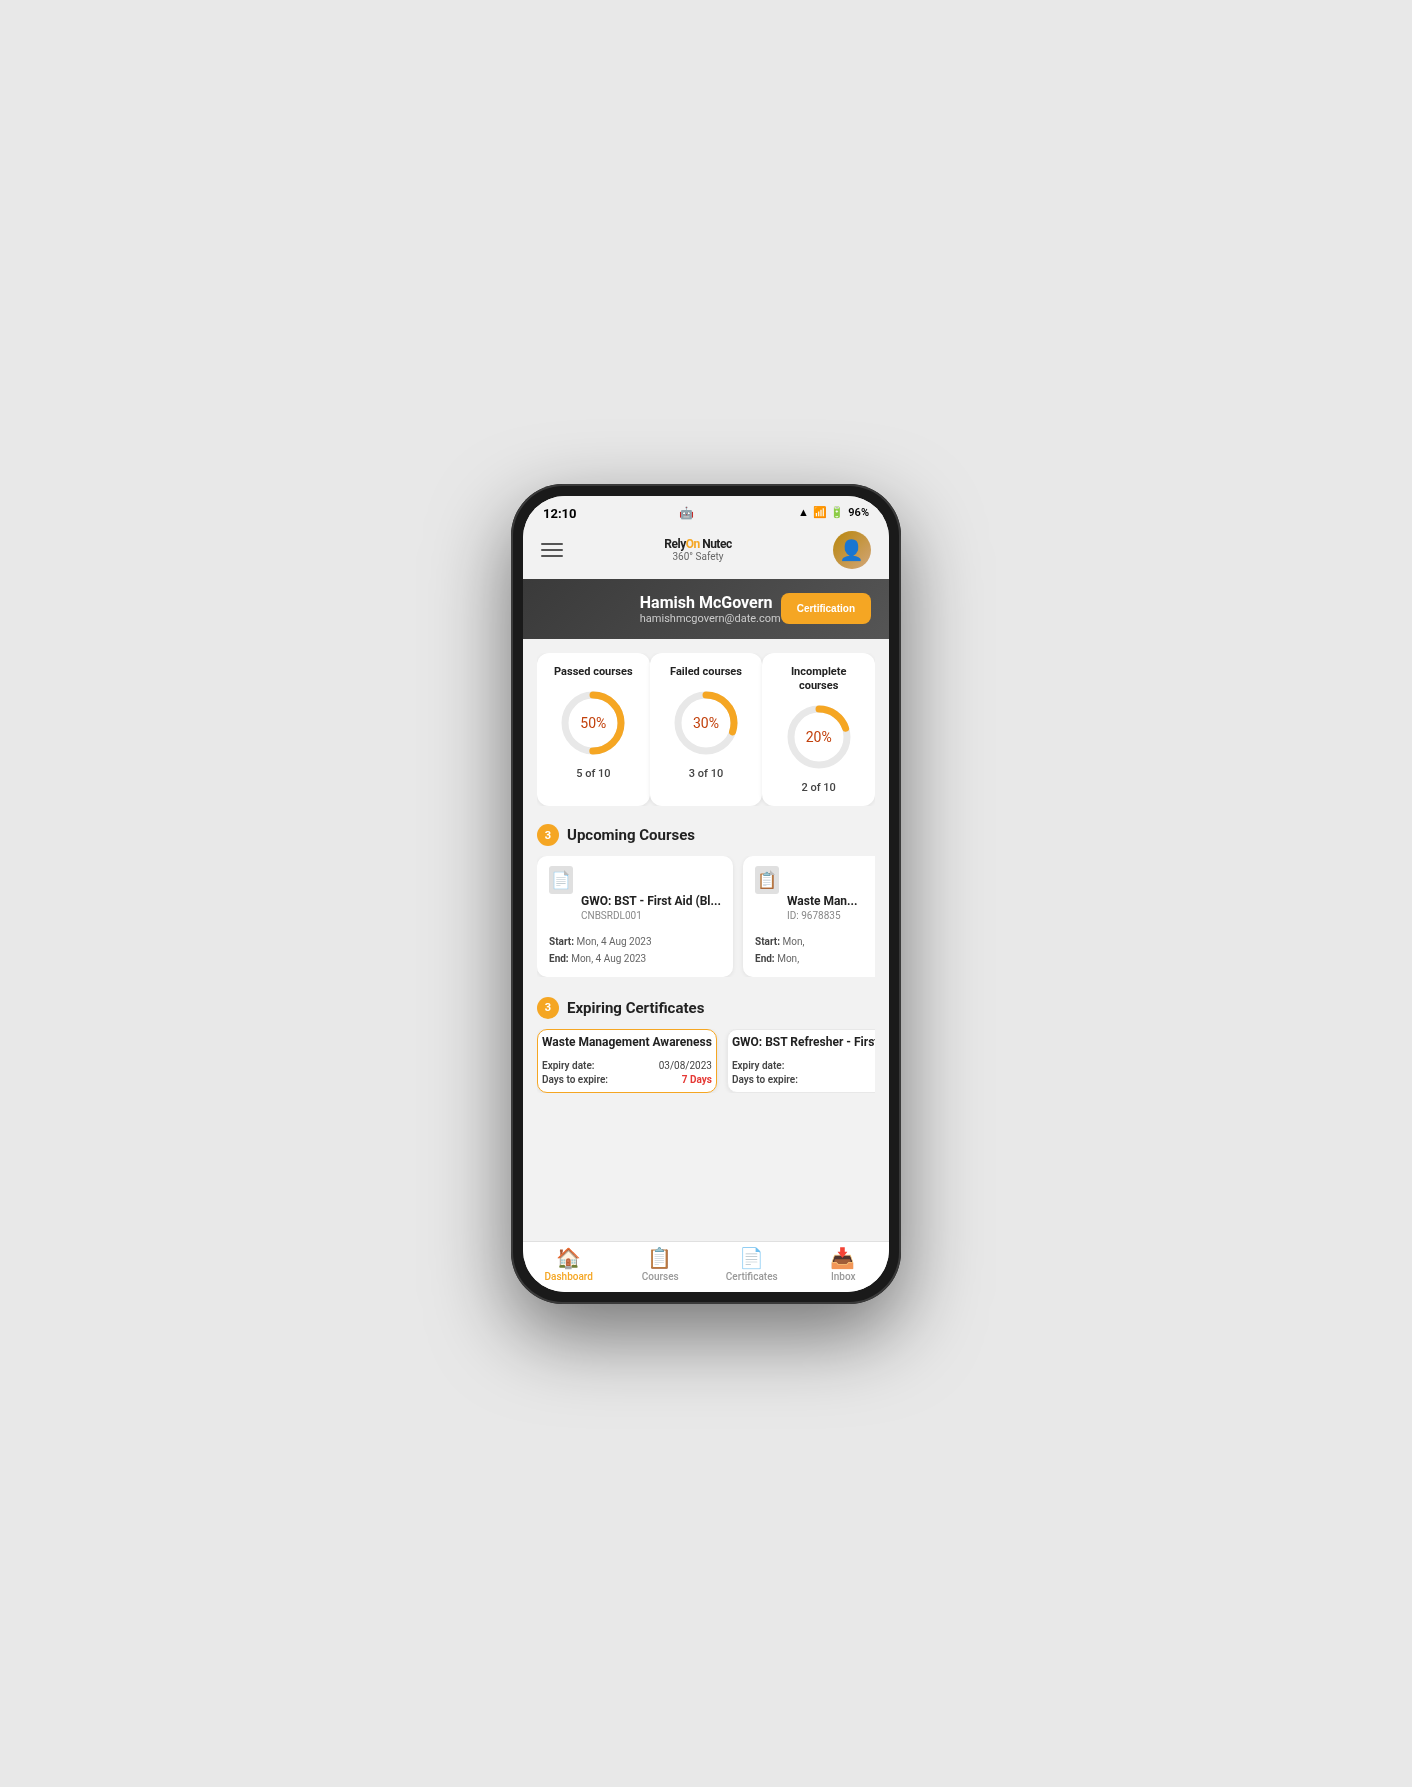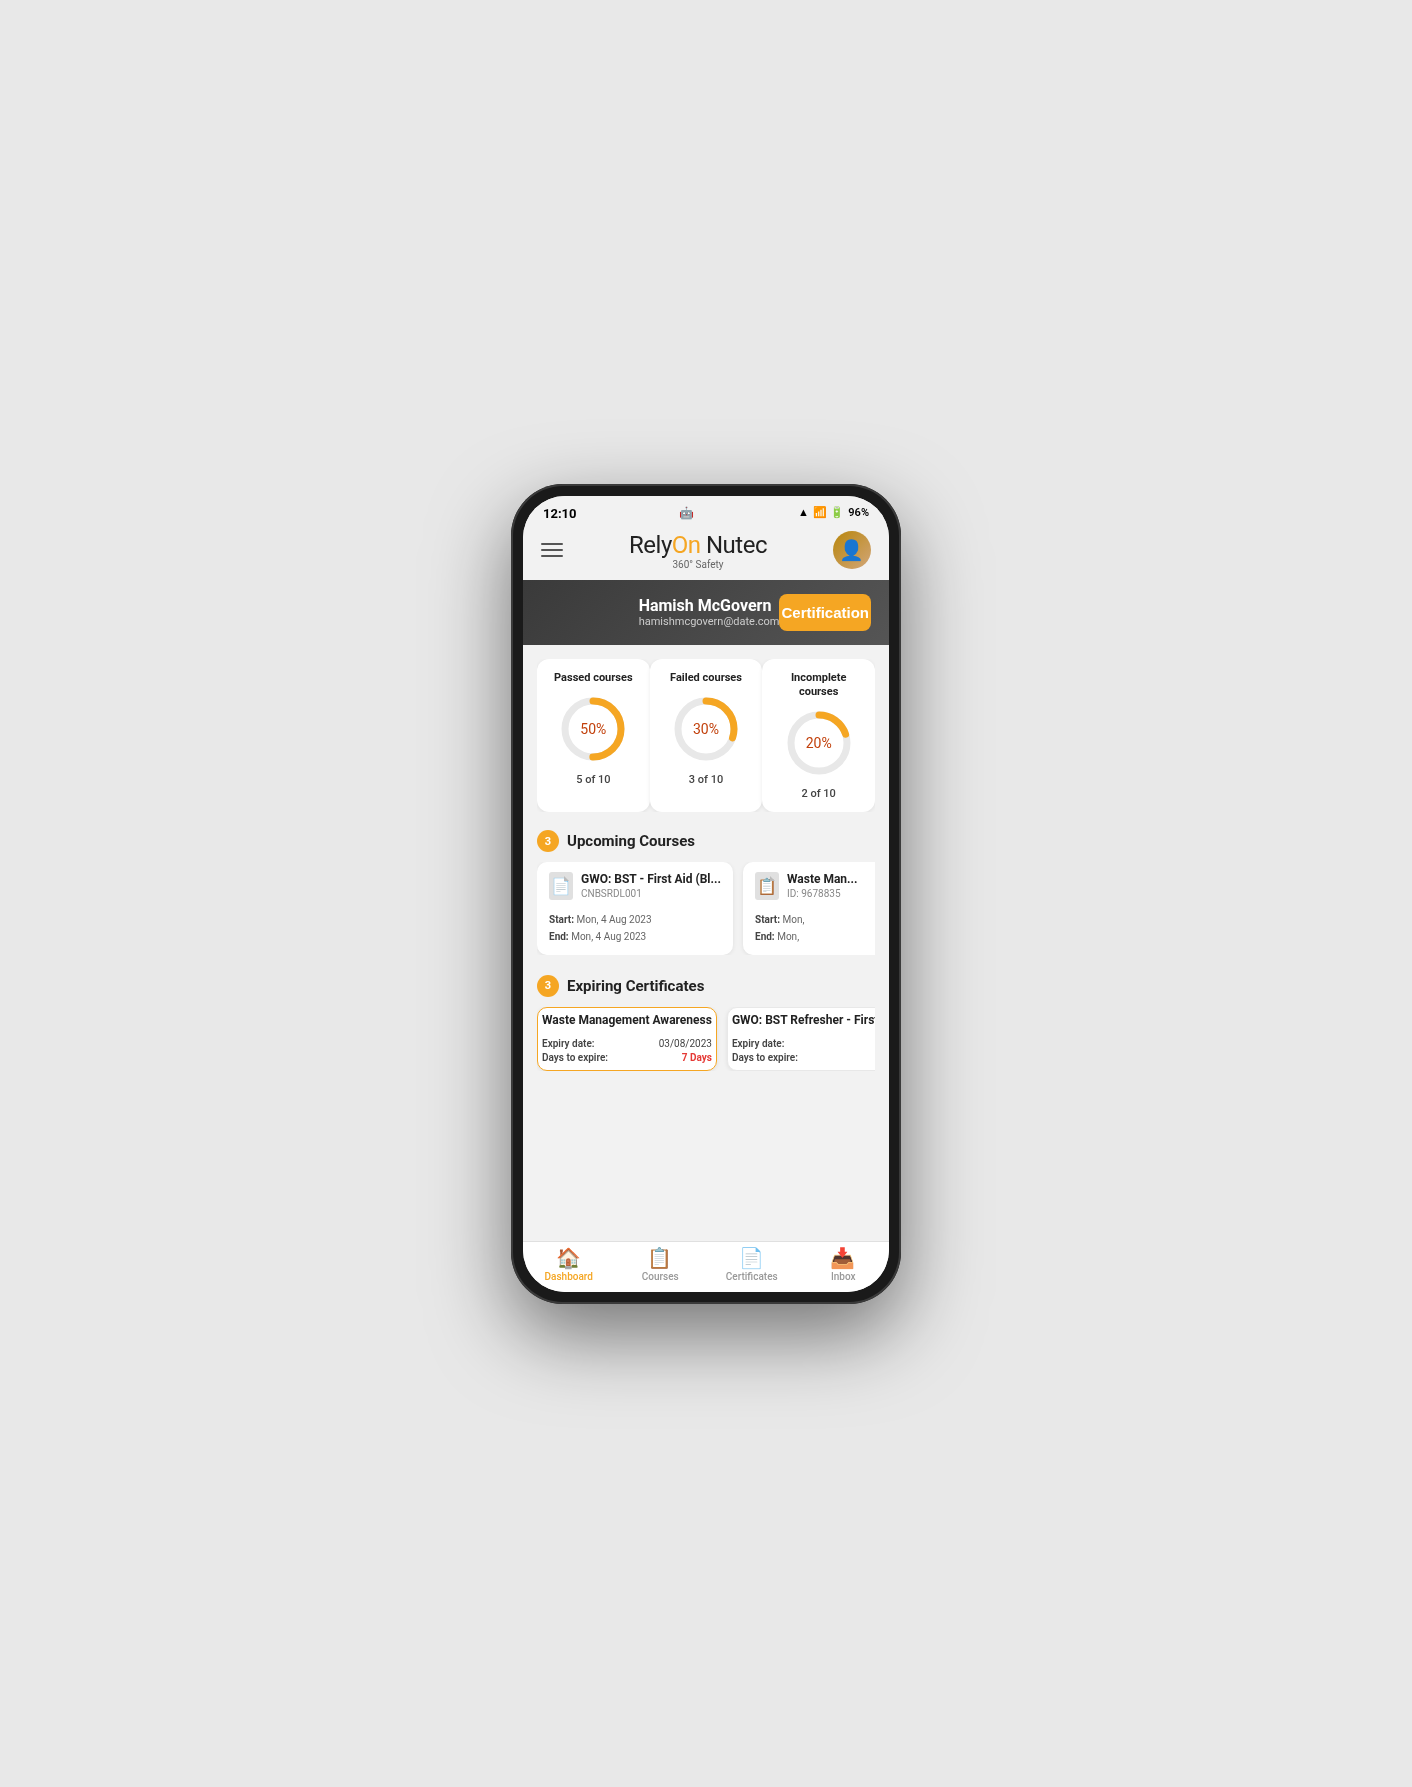--- a/index.html
+++ b/index.html
@@ -54,21 +54,21 @@
       display: flex;
       justify-content: space-between;
       align-items: center;
       flex-shrink: 0;
     }
 
     .hamburger { display: flex; flex-direction: column; gap: 4px; cursor: pointer; }
     .hamburger span { display: block; width: 22px; height: 2px; background: #555; border-radius: 2px; }
 
     .logo-area { text-align: center; }
-    .logo-title { font-size: 24px; font-weight: 400; color: #222; letter-spacing: -0.5px; }
+    .logo-title { font-size: 12px; font-weight: 700; color: #222; letter-spacing: -0.5px; }
     .logo-title span { color: #f5a623; }
     .logo-subtitle { font-size: 10px; color: #666; }
 
     
     .profile-banner {
       background: linear-gradient(135deg, #3a3a3a 0%, #555 100%);
       padding: 14px 18px;
       display: flex;
       justify-content: flex-end;
       align-items: center;
@@ -76,22 +76,22 @@
     }
 
     .profile-info .name { color: #fff; font-size: 16px; font-weight: 700; }
     .profile-info .email { color: #ccc; font-size: 11px; }
 
     .cert-button {
       background: #f5a623;
       color: #fff;
       border: none;
       border-radius: 8px;
-      padding: 10px 2px;
-      font-size: 15px;
+      padding: 10px 16px;
+      font-size: 10px;
       font-weight: 700;
       cursor: pointer;
     }
 
     
     .scroll-content {
       flex: 1;
       overflow-y: auto;
       overflow-x: hidden;
       background: #f2f2f2;
@@ -220,21 +220,21 @@
 
     .doc-icon::after {
       content: '';
       position: absolute;
       top: 4px; right: 4px;
       width: 0; height: 0;
       border-left: 5px solid #bbb;
       border-top: 5px solid transparent;
     }
 
-    .course-title { font-size: 12px; font-weight: 700; color: #222; line-height: 1.3; }
+    .course-title { font-size: 12px; font-weight: 700; color: #222; line-height: 1.3; margin-top: 28px; }
     .course-id { font-size: 10px; color: #888; margin-bottom: 6px; }
 
     .course-date { font-size: 10px; color: #444; line-height: 1.7; }
     .course-date span { color: #666; }
 
     
     .cert-cards-row {
       display: flex;
       gap: 10px;
       overflow-x: auto;

